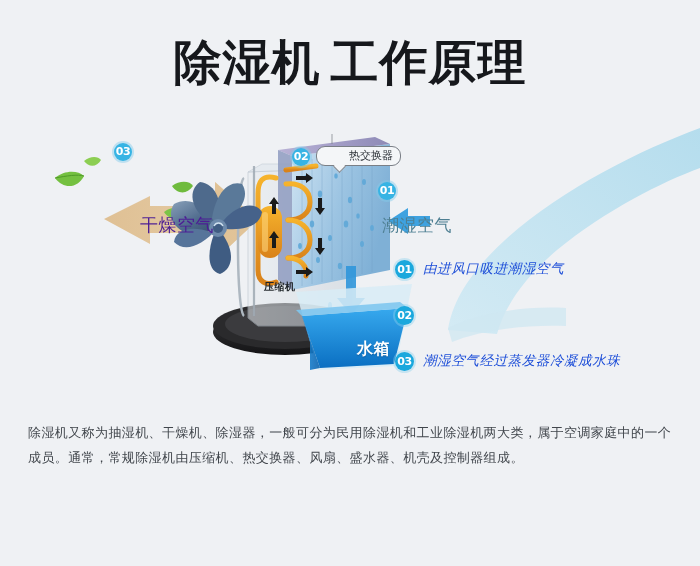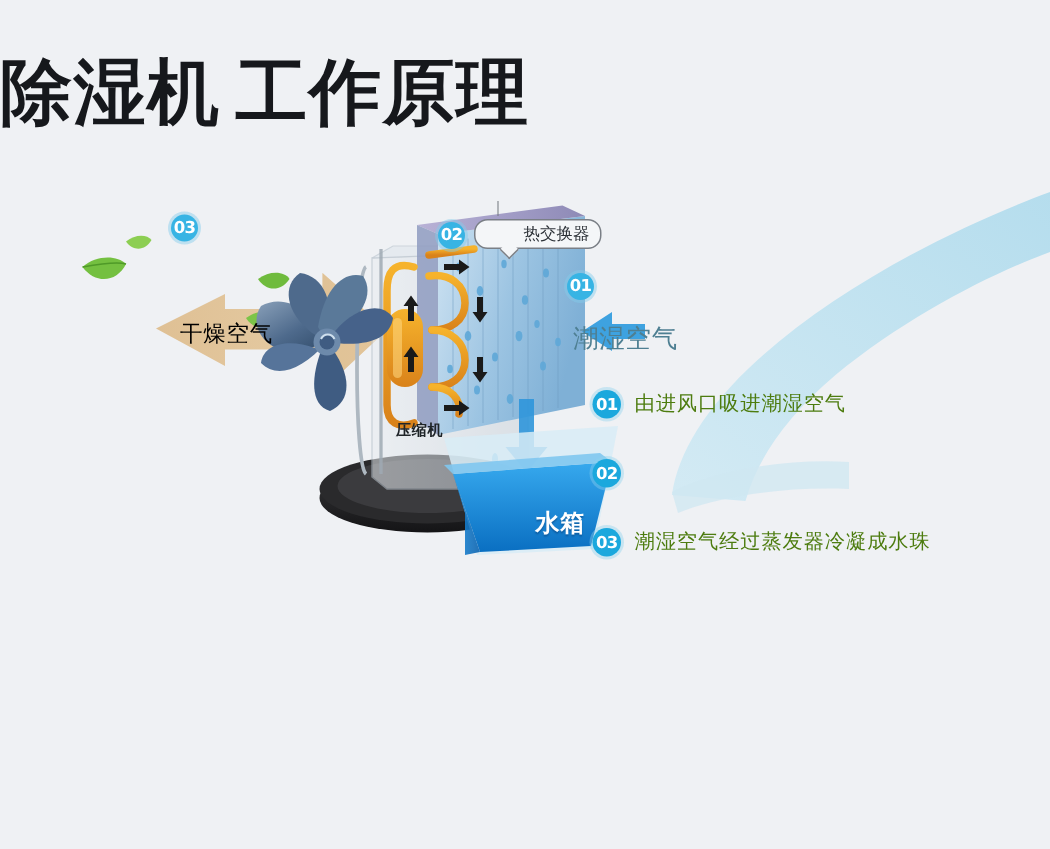--- a/index.html
+++ b/index.html
@@ -20,21 +20,21 @@
     height: 566px;
     background: #eff1f4;
   }
 
   
   .title {
     position: absolute;
     left: 0;
     top: 33px;
     width: 700px;
-    text-align: left;
+    text-align: center;
     font-size: 48px;
     line-height: 58px;
     font-weight: 700;
     color: #16181c;
     letter-spacing: 1px;
     white-space: nowrap;
   }
   .title .t-part2 {
     margin-left: 10px;
     font-weight: 700;
@@ -71,22 +71,23 @@
     box-shadow: 0 0 0 2px rgba(130,205,235,0.45);
   }
   .stage-label {
     position: absolute;
     font-size: 12px;
     color: #4d5b66;
     white-space: nowrap;
     letter-spacing: 0.5px;
   }
   .stage-label.dry {
-    color: #000000;
-    font-size: 15px;
+    color: #4c1d95;
+    font-size: 18px;
+    margin-left: 20px;
   }
   .stage-label.humid {
     color: #4e7f92;
     font-size: 17px;
   }
   .callout {
     position: absolute;
     border: 1.4px solid #7a7f86;
     border-radius: 9px;
     background: #f4f6f8;
@@ -146,23 +147,24 @@
     font-size: 11px;
     font-weight: 700;
     line-height: 19px;
     text-align: center;
     letter-spacing: -0.5px;
     box-shadow: 0 0 0 2px rgba(140,210,238,0.40);
   }
   .legend-text {
     margin-left: 9px;
     font-size: 13.5px;
-    color: #4d7c0f;
+    color: #1d4ed8;
     letter-spacing: 0.6px;
     white-space: nowrap;
+    font-style: italic;
   }
 
   
   .copy {
     position: absolute;
     left: 28px;
     top: 420px;
     width: 648px;
   }
   .copy p {
@@ -371,15 +373,16 @@
     <div class="legend-row">
       <div class="legend-badge">02</div>
     </div>
     <div class="legend-row">
       <div class="legend-badge">03</div>
       <div class="legend-text">潮湿空气经过蒸发器冷凝成水珠</div>
     </div>
   </div>
 
   <div class="copy">
+    <p class="para1">除湿机又称为抽湿机、干燥机、除湿器，一般可分为民用除湿机和工业除湿机两大类，属于空调家庭中的一个成员。通常，常规除湿机由压缩机、热交换器、风扇、盛水器、机壳及控制器组成。</p>
   </div>
 
 </div>
 
 </body></html>

